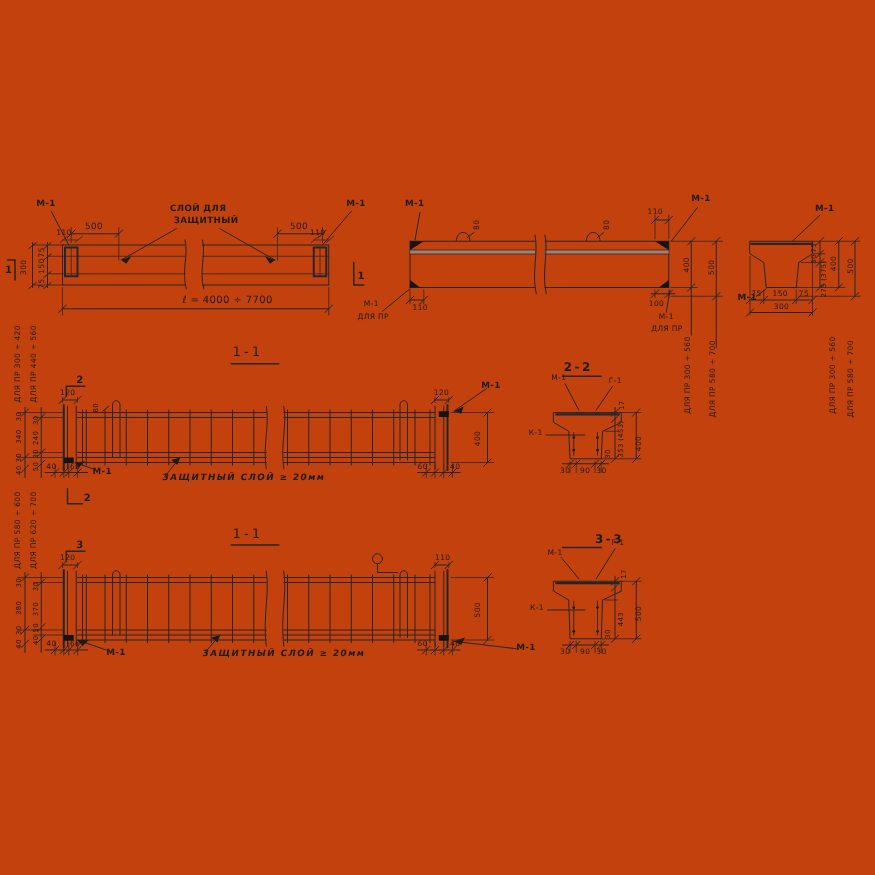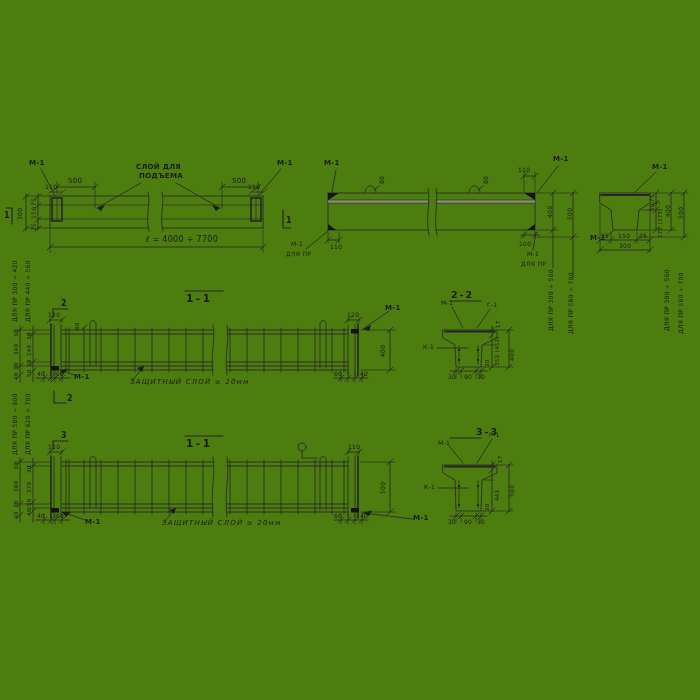--- a/index.html
+++ b/index.html
@@ -1,28 +1,28 @@
 <!DOCTYPE html>
 <html><head>
 <meta charset="utf-8">
 <style>
   html,body{margin:0;padding:0;background:#e8e8e6;}
-  #stage{position:relative;width:700px;height:700px;background:#4d7c0f;overflow:hidden;
+  #stage{position:relative;width:700px;height:700px;background:#c2410c;overflow:hidden;
          font-family:"DejaVu Sans",sans-serif;color:#1c1c1c;}
   #linework{position:absolute;left:0;top:0;}
   .lbl{position:absolute;white-space:nowrap;font-size:6.5px;line-height:1;color:#1c1c1c;
        letter-spacing:.3px;}
   .s55{font-size:5.5px;}
   .s6{font-size:6px;}
   .s7{font-size:7px;}
   .s8{font-size:8px;}
   .s9{font-size:9.5px;font-weight:bold;letter-spacing:2px;}
-  .s10{font-size:10.5px;font-weight:bold;letter-spacing:2.5px;margin-top:16px;}
+  .s10{font-size:10.5px;font-weight:normal;letter-spacing:2.5px;}
   .b{font-weight:bold;}
-  .it{font-style:italic;letter-spacing:1.2px;}
+  .it{font-style:italic;letter-spacing:1.2px;font-weight:bold;}
   .rot{transform:rotate(-90deg);transform-origin:0 0;}
 </style>
 </head>
 <body>
 
 <div id="stage">
 
 <svg id="linework" width="700" height="700" viewBox="0 0 700 700">
   <g stroke="#26262a" stroke-width="0.8" fill="none" stroke-linecap="round">
 
@@ -207,21 +207,21 @@
       <path stroke-width="0.6" d="M497,465H513 M481,511H513 M484,480H494"></path>
       <path d="M492,461V511 M509,465V511"></path>
       <path d="M489,468l6,-6 M489,473l6,-6 M489,514l6,-6 M506,468l6,-6 M506,514l6,-6"></path>
     </g>
   </g>
 </svg>
 
 <span class="lbl s7 b" style="left:29px;top:160px;">М-1</span>
 <span class="lbl s7 b" style="left:277px;top:160px;">М-1</span>
 <span class="lbl s7 b" style="left:136px;top:164px;">СЛОЙ ДЛЯ</span>
-<span class="lbl s7 b" style="left:139px;top:173px;">ПОДЪЕМА</span>
+<span class="lbl s7 b" style="left:139px;top:173px;">ЗАЩИТНЫЙ</span>
 <span class="lbl s7" style="left:68px;top:178px;">500</span>
 <span class="lbl s7" style="left:232px;top:178px;">500</span>
 <span class="lbl s6" style="left:45px;top:184px;">110</span>
 <span class="lbl s6" style="left:248px;top:184px;">110</span>
 <span class="lbl s6 rot" style="left:31px;top:206px;">75</span>
 <span class="lbl s6 rot" style="left:31px;top:219px;">150</span>
 <span class="lbl s6 rot" style="left:31px;top:231px;">75</span>
 <span class="lbl s6 rot" style="left:17px;top:220px;">300</span>
 <span class="lbl s8" style="left:146px;top:236px;">ℓ = 4000 ÷ 7700</span>
 <span class="lbl s8 b" style="left:4px;top:212px;">1</span>

